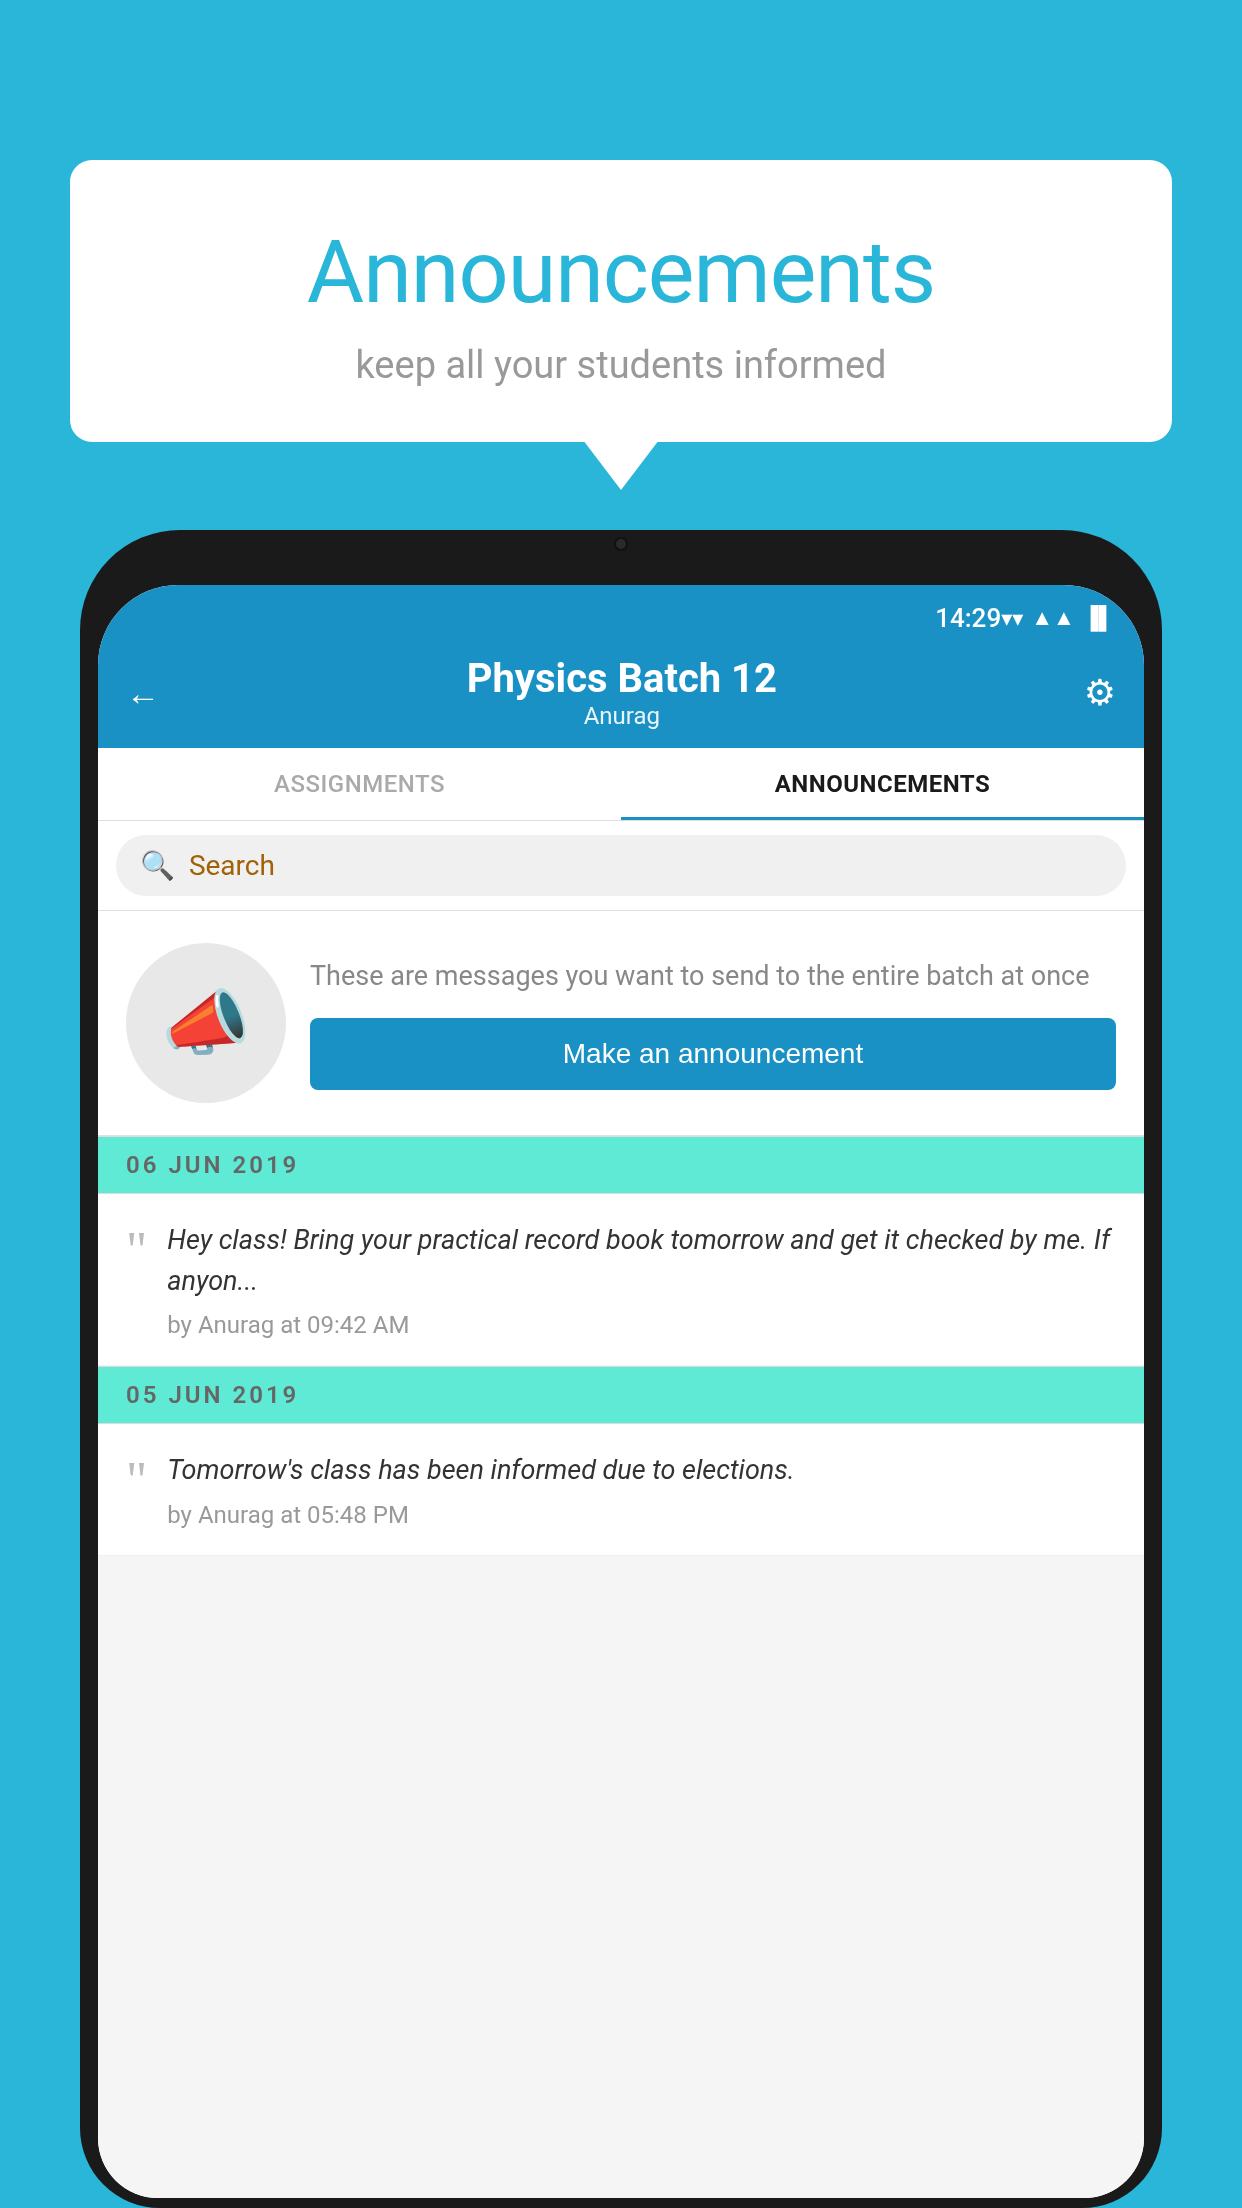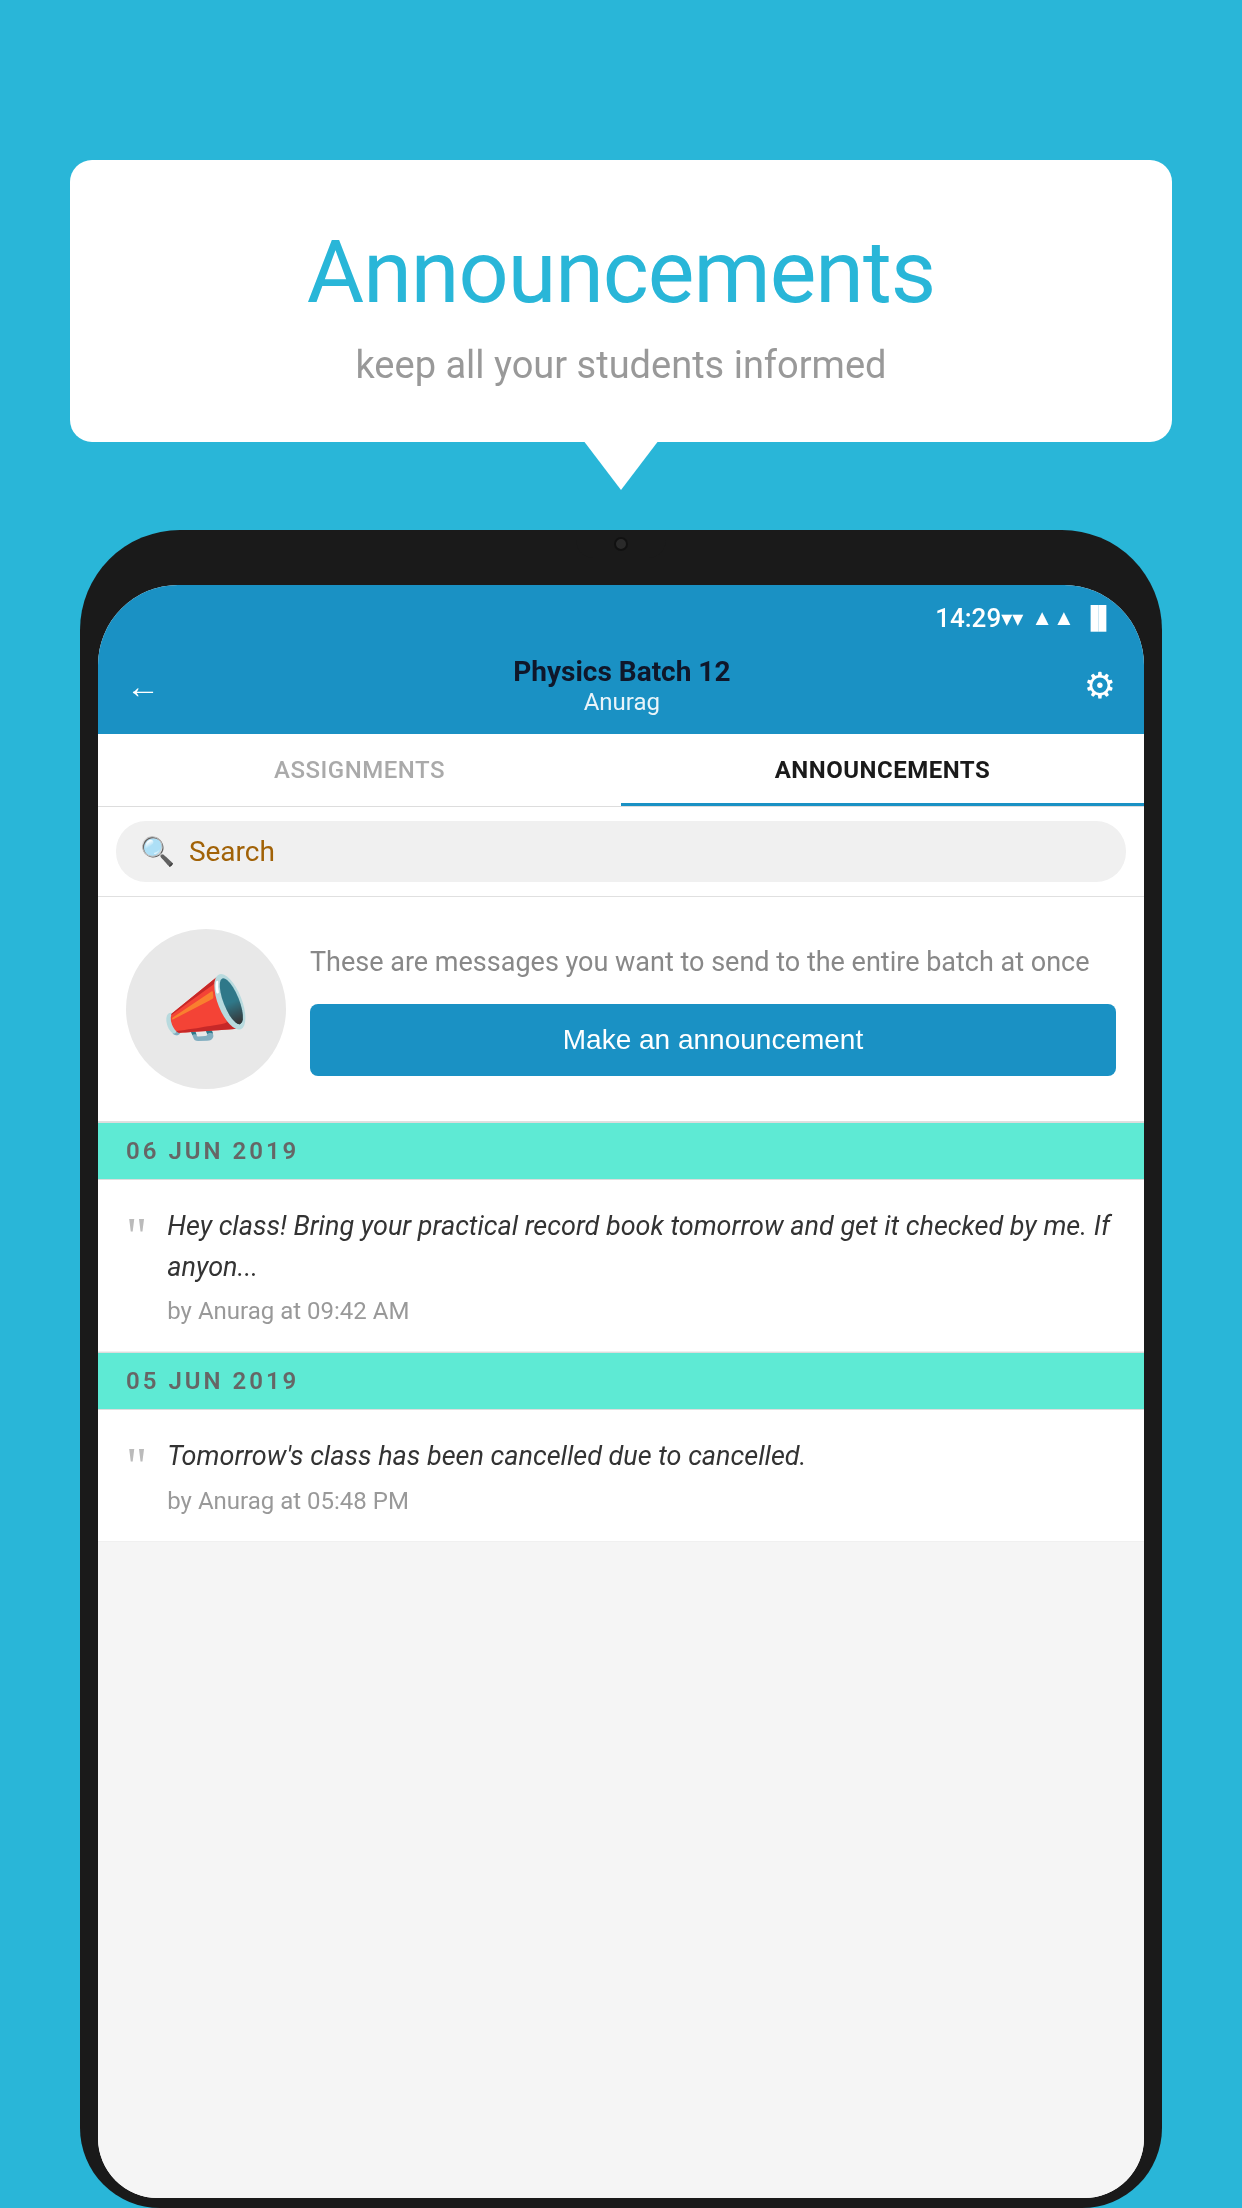--- a/index.html
+++ b/index.html
@@ -151,22 +151,22 @@
       color: white;
       font-size: 34px;
       cursor: pointer;
     }
 
     .header-title-block {
       text-align: center;
     }
 
     .header-title {
-      color: #0f172a;
-      font-size: 28px;
+      color: #ffffff;
+      font-size: 40px;
       font-weight: 700;
     }
 
     .header-subtitle {
       color: white;
       font-size: 24px;
       font-weight: 400;
       opacity: 0.9;
     }
 
@@ -412,20 +412,20 @@
           <div class="announcement-text">Hey class! Bring your practical record book tomorrow and get it checked by me. If anyon...</div>
           <div class="announcement-meta">by Anurag at 09:42 AM</div>
         </div>
       </div>
 
       <div class="date-divider">05  JUN  2019</div>
 
       <div class="announcement-item">
         <div class="quote-icon">"</div>
         <div class="announcement-content">
-          <div class="announcement-text">Tomorrow's class has been cancelled due to cancelled.</div>
+          <div class="announcement-text">Tomorrow's class has been informed due to elections.</div>
           <div class="announcement-meta">by Anurag at 05:48 PM</div>
         </div>
       </div>
 
     </div>
   </div>
 </div>
 
 </body></html>

